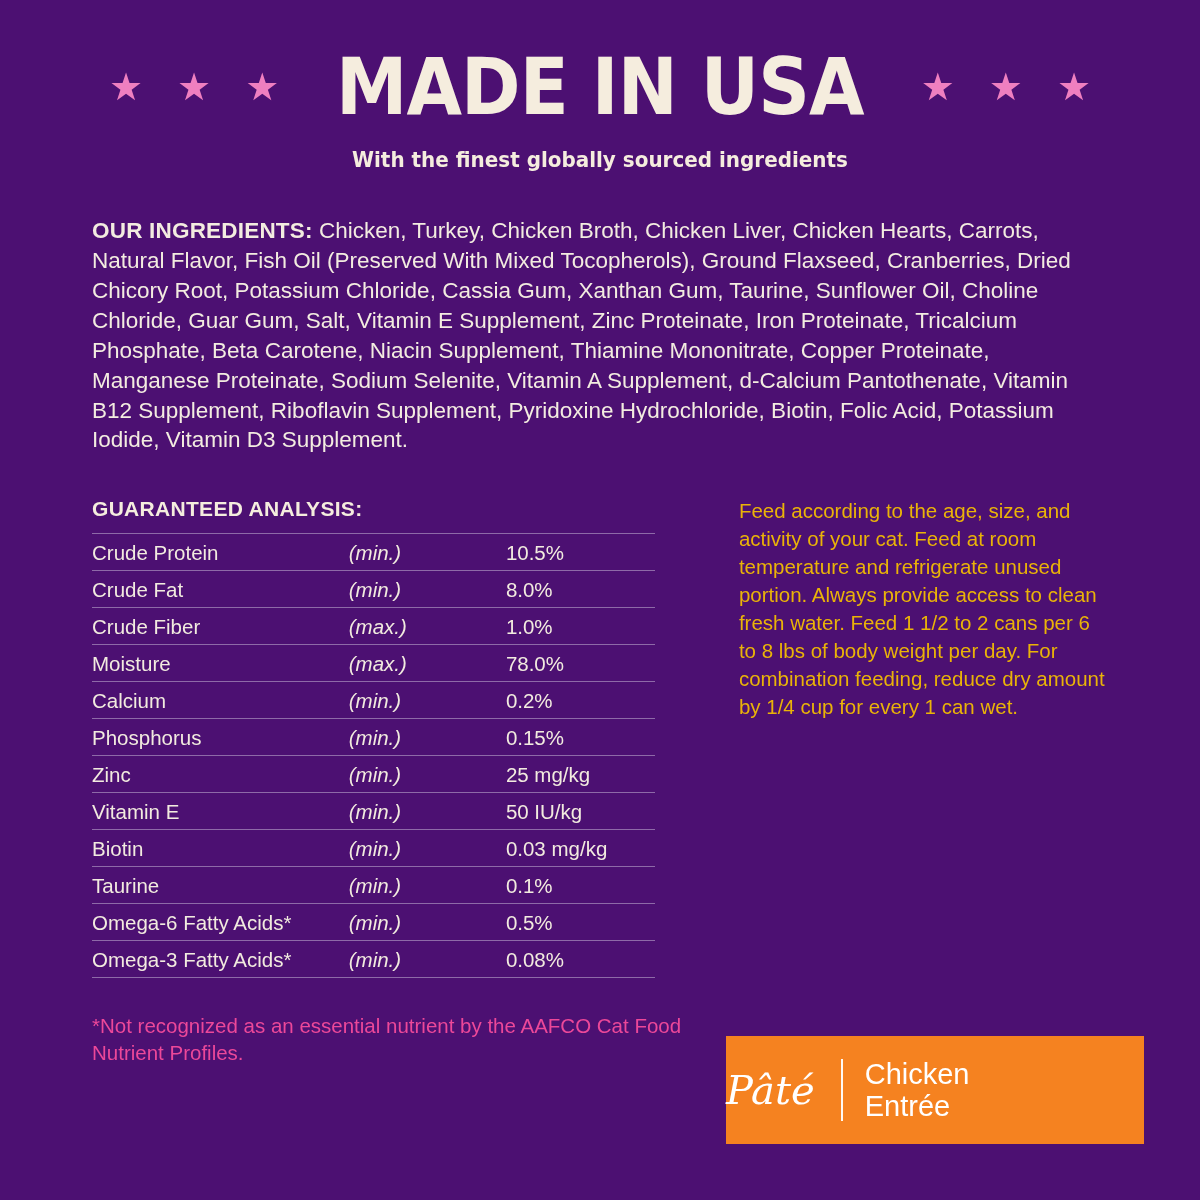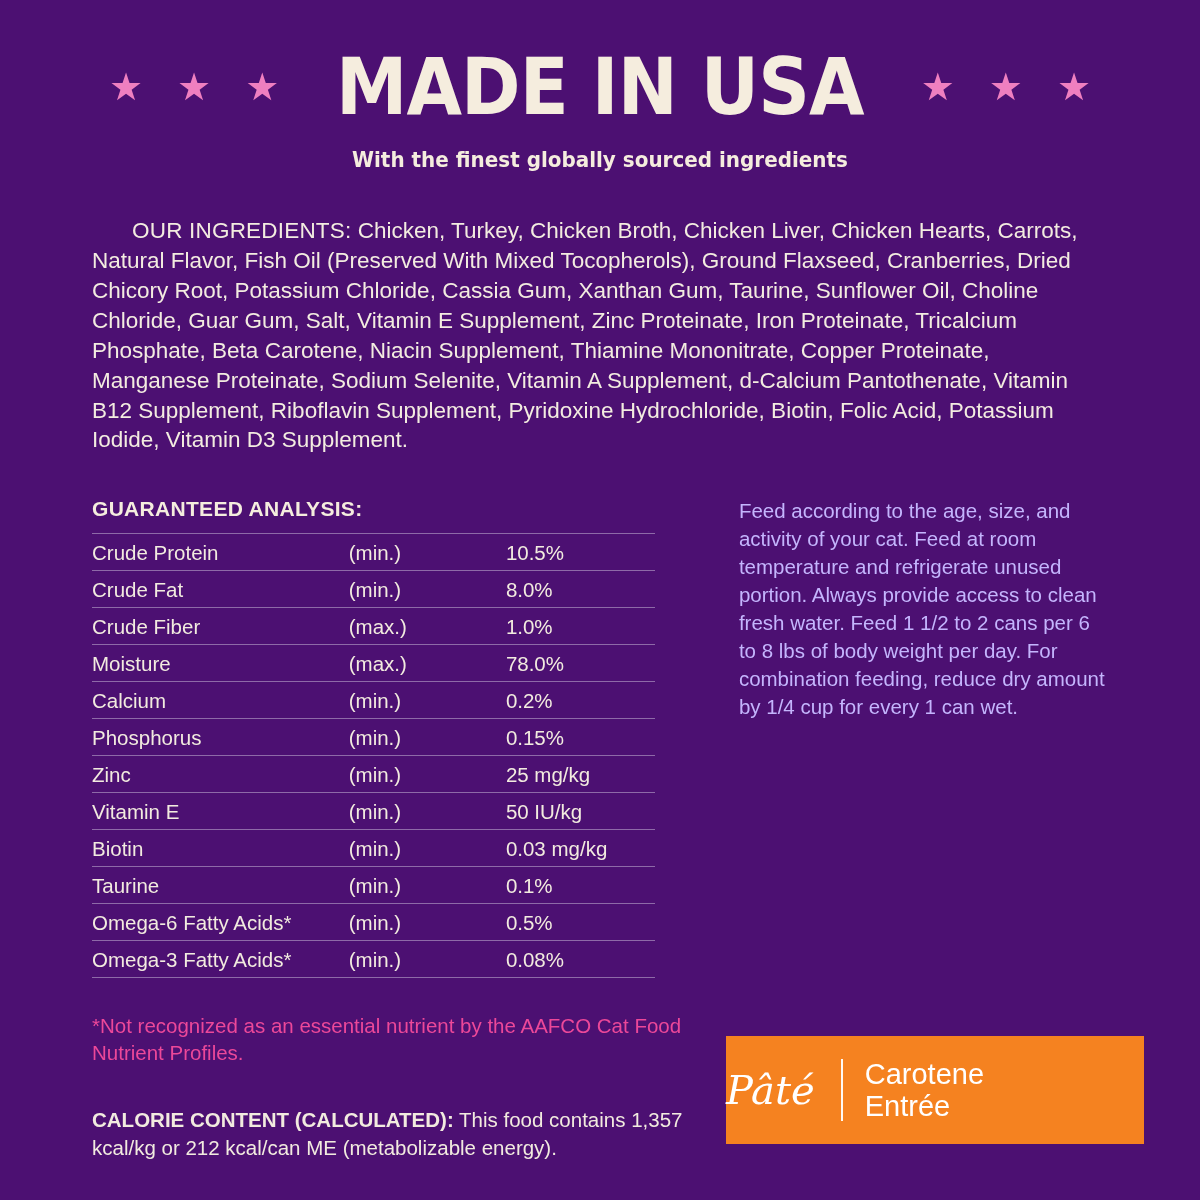--- a/index.html
+++ b/index.html
@@ -66,23 +66,22 @@
 
   
   .ingredients {
     margin: 44px 92px 0 92px;
     font-size: 22.5px;
     line-height: 1.33;
     color: #f3ece0;
     text-align: left;
   }
   .ingredients b {
-    font-weight: 400;
+    font-weight: 700;
     letter-spacing: 0.2px;
-    margin-left: 40px;
   }
 
   
   .columns {
     display: flex;
     margin: 42px 92px 0 92px;
     gap: 12px;
   }
   .col-left { width: 610px; }
   .col-right { width: 400px; padding-left: 72px; }
@@ -101,27 +100,27 @@
     font-size: 20.5px;
   }
   table.analysis td {
     padding: 7px 0 5px 0;
     border-bottom: 1px solid #8e6aa8;
     color: #f2ebdf;
     white-space: nowrap;
   }
   table.analysis tr:first-child td { border-top: 1px solid #8e6aa8; }
   td.nutrient { width: 270px; }
-  td.basis { width: 180px; }
+  td.basis { width: 180px; font-style: italic; }
   td.value { width: 160px; }
 
   .feeding-text {
     font-size: 20.5px;
     line-height: 1.36;
-    color: #c4b5fd;
+    color: #eab308;
   }
 
   
   .footnote {
     margin: 34px 92px 0 92px;
     font-size: 20.5px;
     line-height: 1.32;
     color: #ec4899;
     width: 620px;
   }
@@ -266,27 +265,23 @@
       </table>
     </div>
 
     <div class="col-right">
       <div class="feeding-text">Feed according to the age, size, and activity of your cat. Feed at room temperature and refrigerate unused portion. Always provide access to clean fresh water. Feed 1 1/2 to 2 cans per 6 to 8 lbs of body weight per day. For combination feeding, reduce dry amount by 1/4 cup for every 1 can wet.</div>
     </div>
   </div>
 
   <div class="footnote">*Not recognized as an essential nutrient by the AAFCO Cat Food Nutrient Profiles.</div>
 
-  <div class="calories">
-    <b>CALORIE CONTENT (CALCULATED):</b>
-    <span>This food contains 1,357 kcal/kg or 212 kcal/can ME (metabolizable energy).</span>
-  </div>
 
   <div class="badge">
     <span class="badge-pate">Pâté</span>
     <span class="badge-divider"></span>
     <span class="badge-entree">
-      <span>Carotene</span><br>
+      <span>Chicken</span><br>
       <span>Entrée</span>
     </span>
   </div>
 
 </div>
 
 </body></html>

